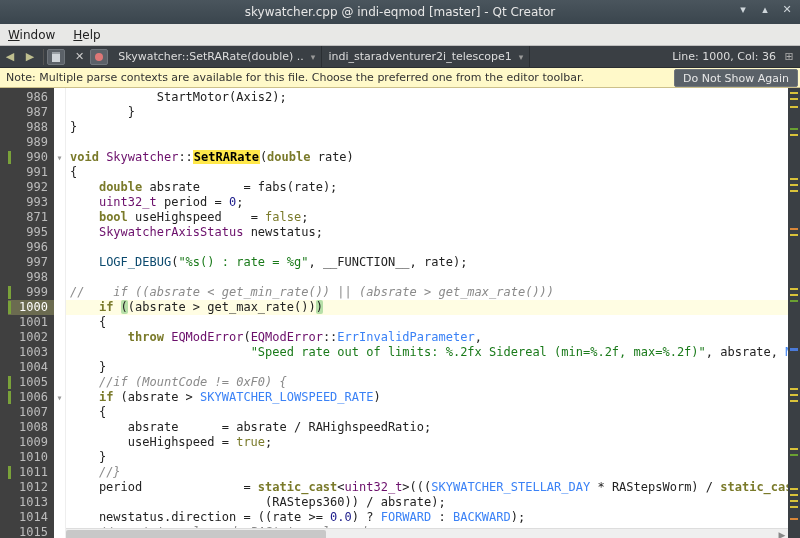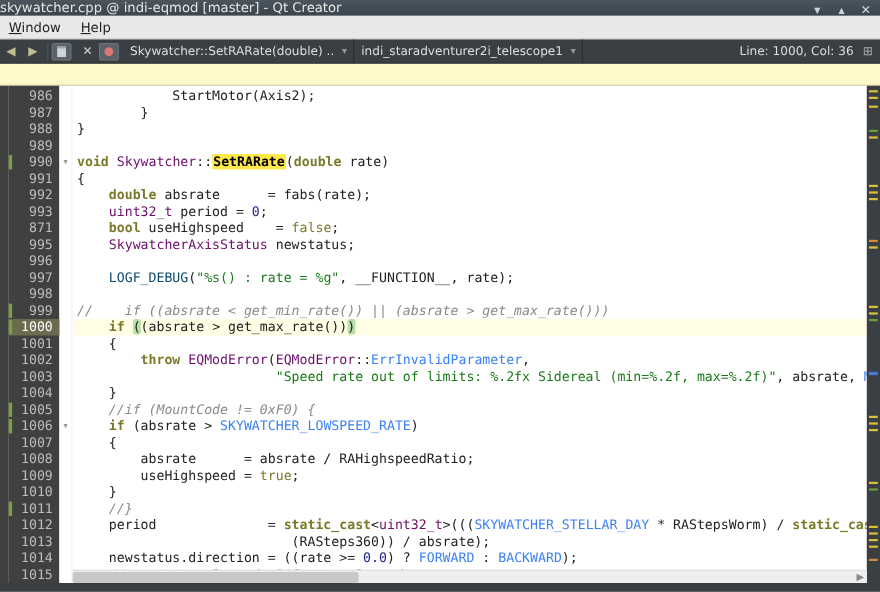--- a/index.html
+++ b/index.html
@@ -1,20 +1,20 @@
 <!DOCTYPE html>
 <html><head>
 <meta charset="utf-8">
 <style>
   * { margin: 0; padding: 0; box-sizing: border-box; }
   html, body { width: 800px; height: 538px; overflow: hidden; font-family: "DejaVu Sans", Arial, sans-serif; font-size: 12px; }
   body { background: #3a3f44; color: #ddd; }
 
   
-  .titlebar { height: 14px; background: linear-gradient(#4a555d,#3a454d); display:flex; align-items:center; position:relative; font-size:12px; color:#e6e6e6; }
+  .titlebar { height: 24px; background: linear-gradient(#4a555d,#3a454d); display:flex; align-items:center; justify-content:center; position:relative; font-size:12px; color:#e6e6e6; }
   .titlebar .title-text { }
   .titlebar .win-controls { position:absolute; right:6px; top:2px; display:flex; gap:8px; font-size:11px; color:#cfd6db; }
   .win-btn { width:14px; height:14px; display:flex; align-items:center; justify-content:center; cursor:pointer; }
 
   
   .menubar { height:22px; background:#e8e8e6; color:#222; display:flex; align-items:center; padding:0 6px; gap:14px; border-bottom:1px solid #bfbfbf; font-size:12px; }
   .menuitem { padding:2px 2px; cursor:pointer; }
   .menuitem span.u { text-decoration:underline; }
 
   
@@ -115,20 +115,22 @@
     <span>indi_staradventurer2i_telescope1</span>
     <span class="chev">▾</span>
   </div>
   <div class="loc">
     <span>Line: </span><span>1000</span><span>, Col: </span><span>36</span>
   </div>
   <div class="loc-split">⊞</div>
 </div>
 
 <div class="infobar">
+  <span>Note: Multiple parse contexts are available for this file. Choose the preferred one from the editor toolbar.</span>
+  <div class="btn">Do Not Show Again</div>
 </div>
 
 <div class="editor-wrap">
   <div class="left-gutter"></div>
   <div class="gutter" id="gutter">
       <div class="ln">986</div>
       <div class="ln">987</div>
       <div class="ln">988</div>
       <div class="ln">989</div>
       <div class="ln has-mark">990</div>

